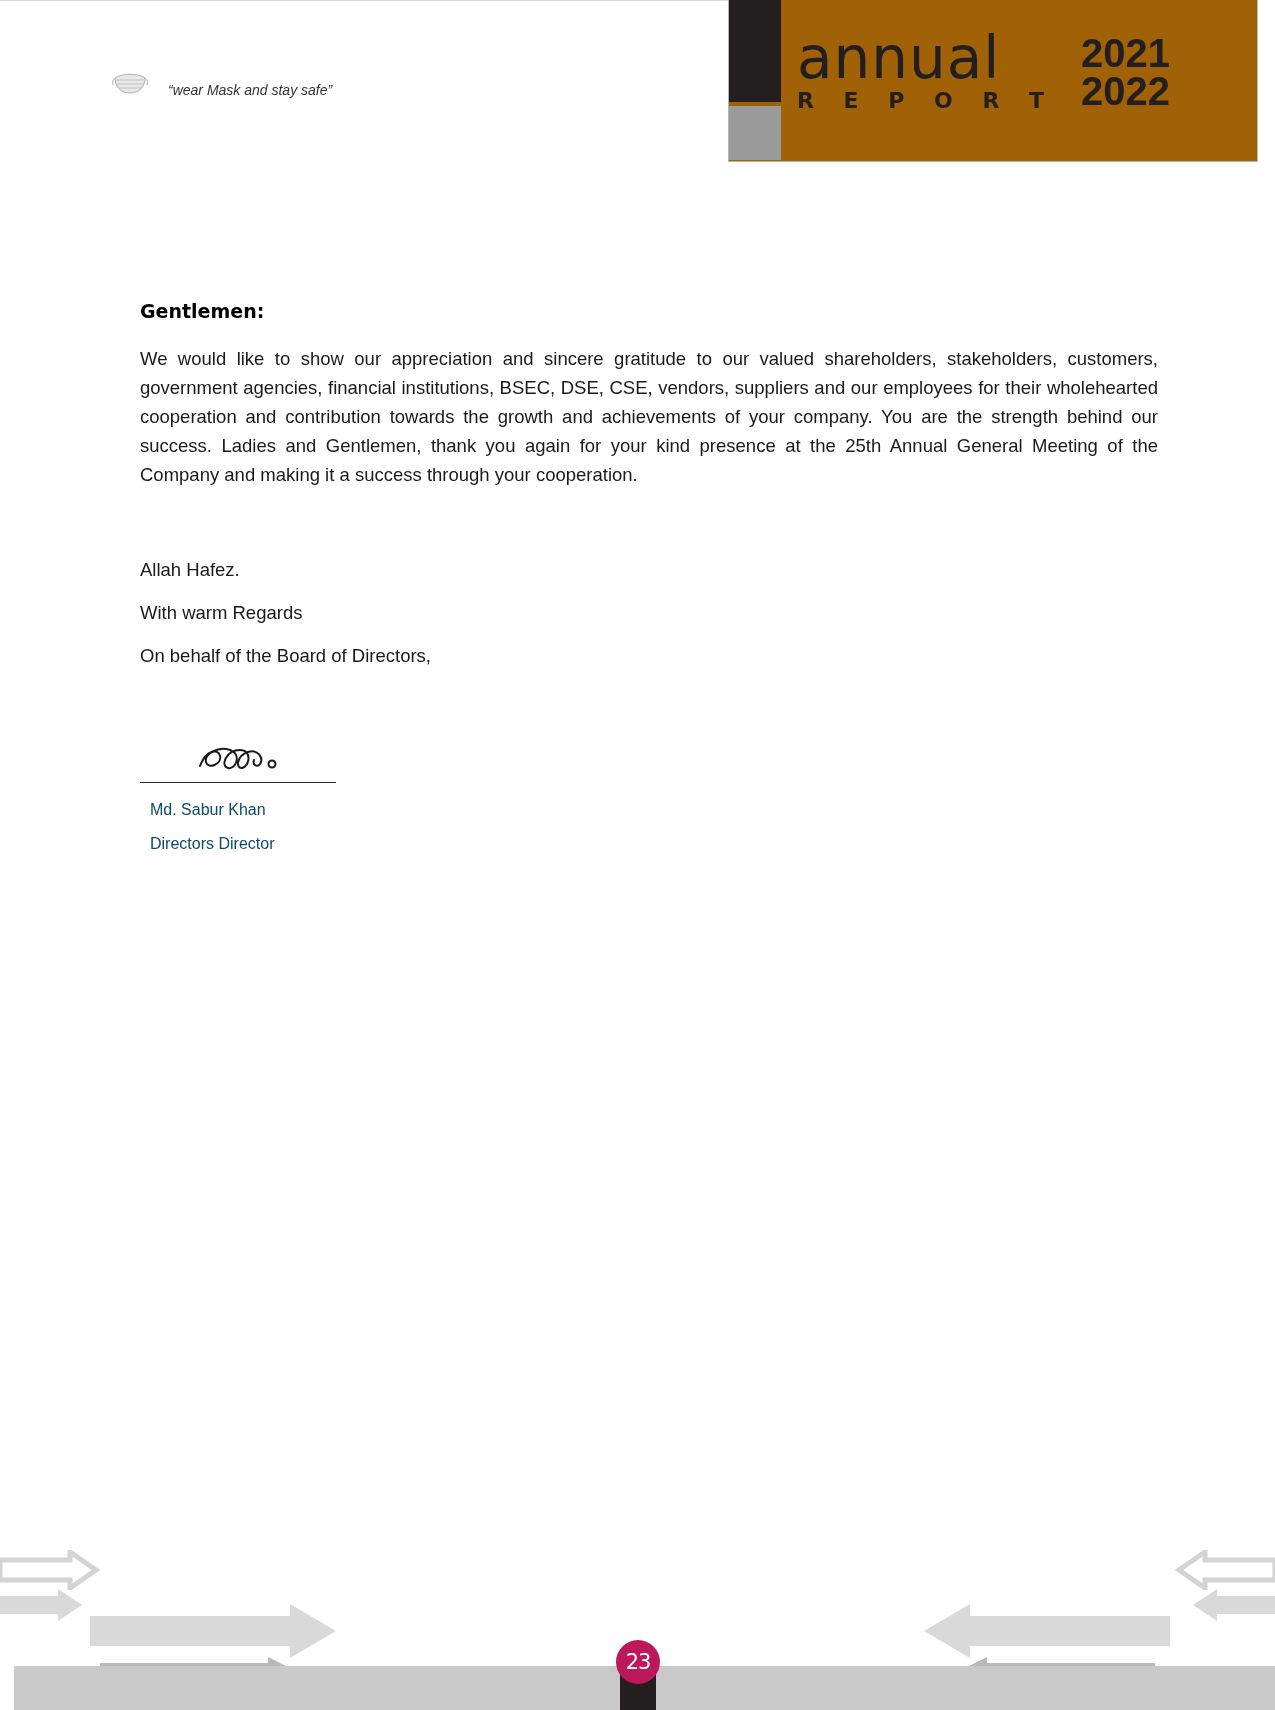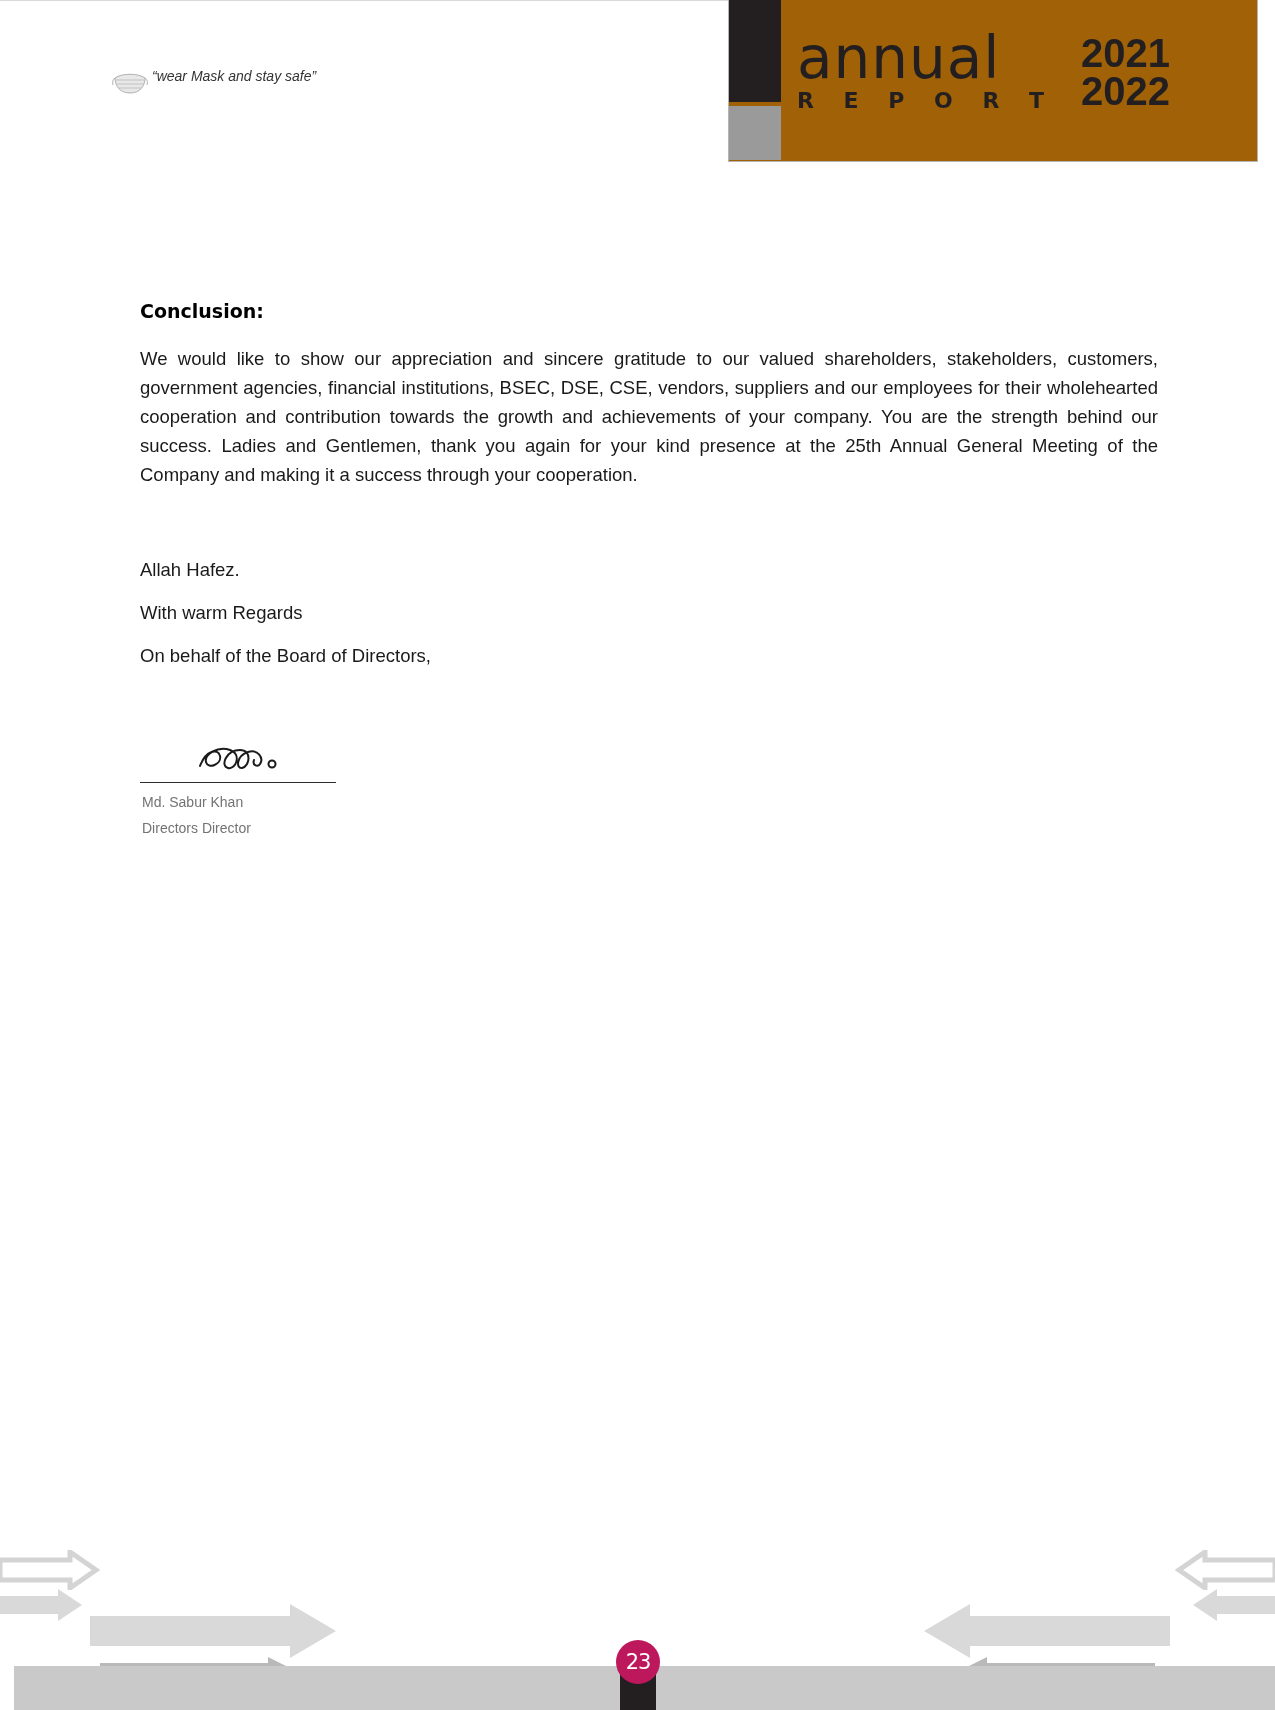--- a/index.html
+++ b/index.html
@@ -34,22 +34,22 @@
     top: 0;
     width: 1250px;
     height: 1px;
     background: #d9d9d9;
   }
   .mask-group {
     position: absolute;
     left: 112px;
     top: 68px;
     display: flex;
-    align-items: flex-start;
-    gap: 4px;
+    align-items: flex-end;
+    gap: 20px;
   }
   .mask-icon {
     width: 36px;
     height: 30px;
     position: relative;
   }
   .mask-slogan {
     font-family: "Liberation Sans", sans-serif;
     font-style: italic;
     font-size: 14px;
@@ -163,24 +163,24 @@
   .signature-mark svg { display: block; }
   .signature-rule {
     width: 196px;
     height: 1px;
     background: #2b2b2b;
     margin-top: 2px;
   }
   .signature-name,
   .signature-role {
     font-family: "Liberation Sans", sans-serif;
-    font-size: 14px;
+    font-size: 16px;
     line-height: 26px;
-    color: #737373;
-    margin: 0;
+    color: #0c4a6e;
+    margin: 8px;
     padding-left: 2px;
   }
   .signature-name { padding-top: 6px; }
 
   
   .footer {
     position: absolute;
     left: 0;
     bottom: 0;
     width: 1275px;
@@ -260,21 +260,21 @@
         </div>
         <div class="logo-years">
           <div>2021</div>
           <div>2022</div>
         </div>
       </div>
     </div>
   </div>
 
   <div class="content">
-    <h2 class="section-title">Conclusion:</h2>
+    <h2 class="section-title">Gentlemen:</h2>
     <p class="body-paragraph">We would like to show our appreciation and sincere gratitude to our valued shareholders, stakeholders, customers, government agencies, financial institutions, BSEC, DSE, CSE, vendors, suppliers and our employees for their wholehearted cooperation and contribution towards the growth and achievements of your company. You are the strength behind our success. Ladies and Gentlemen, thank you again for your kind presence at the 25th Annual General Meeting of the Company and making it a success through your cooperation.</p>
 
     <div class="closing-block">
       <p class="closing-line">Allah Hafez.</p>
       <p class="closing-line">With warm Regards</p>
       <p class="closing-line">On behalf of the Board of Directors,</p>
     </div>
 
     <div class="signature-area">
       <div class="signature-mark">

